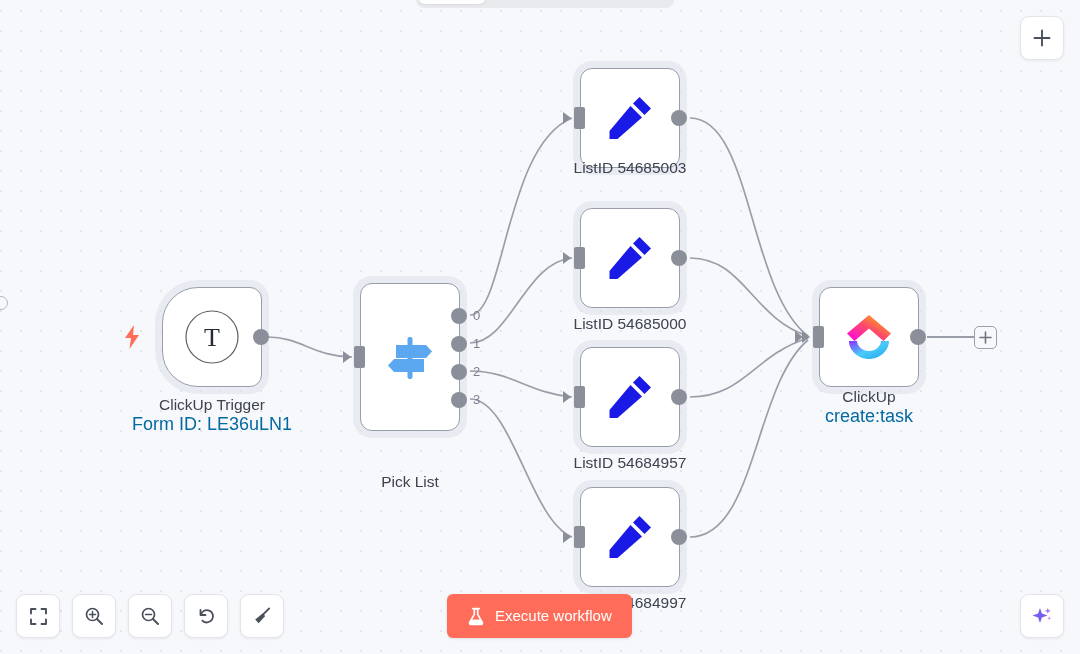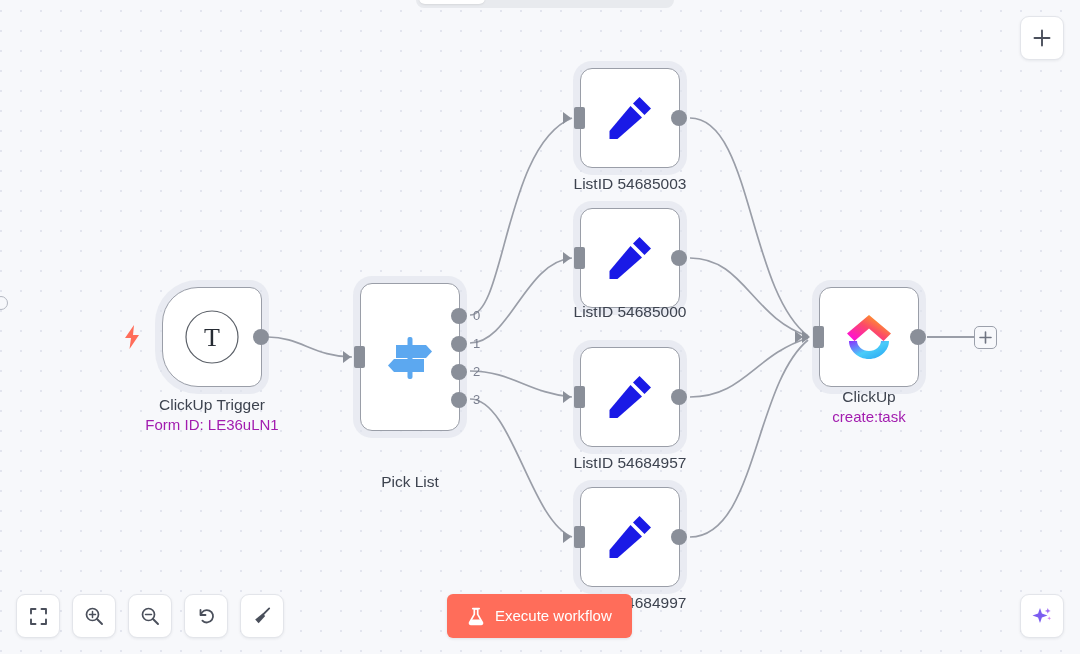--- a/index.html
+++ b/index.html
@@ -107,22 +107,22 @@
     transform: translateX(-50%);
     white-space: nowrap;
     text-align: center;
   }
   .node-title {
     font-size: 15.5px;
     color: #3d434f;
     line-height: 20px;
   }
   .node-sub {
-    font-size: 15px;
-    color: #a21caf;
+    font-size: 18px;
+    color: #0369a1;
     line-height: 17px;
     margin-top: 1px;
   }
 
   
   .in-port {
     position: absolute;
     left: -7px;
     top: 50%;
     transform: translateY(-50%);
@@ -354,36 +354,36 @@
   <div class="node" style="left:580px; top:68px;">
     <div class="node-box">
       <span class="in-arrow"></span>
       <span class="in-port"></span>
       <svg class="icon-svg" width="56" height="56" viewBox="0 0 56 56">
         <path d="M37.5 7 L49 18.5 L42.5 25 L31 13.5 Z" fill="#1a1ae6"></path>
         <path d="M28.5 16 L40 27.5 L15.5 49 L7.5 49 L7.5 41 Z" fill="#1a1ae6"></path>
       </svg>
       <span class="out-dot"></span>
     </div>
-    <div class="node-caption" style="top:106px;">
+    <div class="node-caption" style="top:90px;">
       <div class="node-title">ListID 54685003</div>
     </div>
   </div>
 
   <div class="node" style="left:580px; top:208px;">
     <div class="node-box">
       <span class="in-arrow"></span>
       <span class="in-port"></span>
       <svg class="icon-svg" width="56" height="56" viewBox="0 0 56 56">
         <path d="M37.5 7 L49 18.5 L42.5 25 L31 13.5 Z" fill="#1a1ae6"></path>
         <path d="M28.5 16 L40 27.5 L15.5 49 L7.5 49 L7.5 41 Z" fill="#1a1ae6"></path>
       </svg>
       <span class="out-dot"></span>
     </div>
-    <div class="node-caption" style="top:94px;">
+    <div class="node-caption" style="top:106px;">
       <div class="node-title">ListID 54685000</div>
     </div>
   </div>
 
   <div class="node" style="left:580px; top:347px;">
     <div class="node-box">
       <span class="in-arrow"></span>
       <span class="in-port"></span>
       <svg class="icon-svg" width="56" height="56" viewBox="0 0 56 56">
         <path d="M37.5 7 L49 18.5 L42.5 25 L31 13.5 Z" fill="#1a1ae6"></path>

